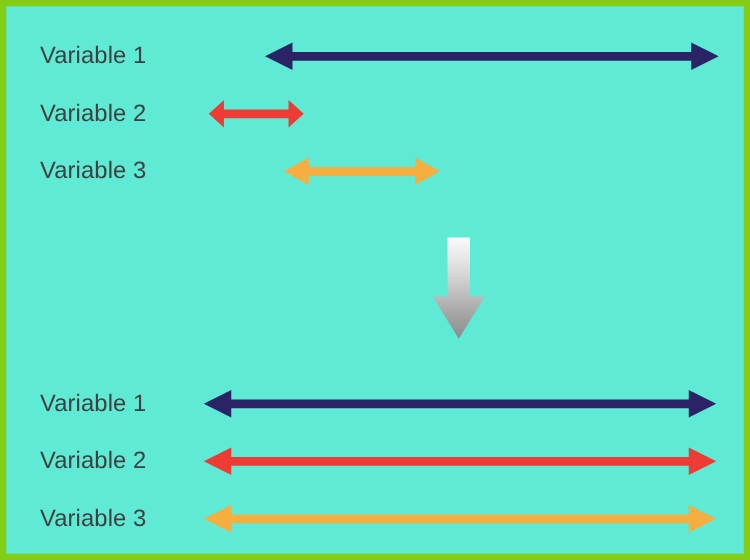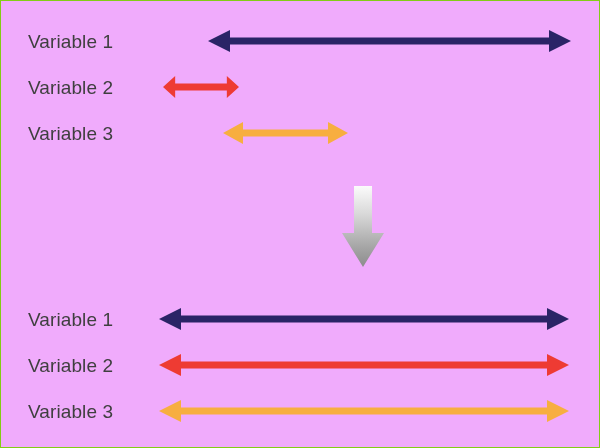--- a/index.html
+++ b/index.html
@@ -9,22 +9,22 @@
     background: #ffffff;
   }
   body {
     font-family: "Liberation Sans", sans-serif;
   }
   #figure {
     position: relative;
     width: 600px;
     height: 448px;
     box-sizing: border-box;
-    background: #f0abfc;
-    border: 1px solid #84cc16;
+    background: #5eead4;
+    border: 5px solid #84cc16;
     overflow: hidden;
   }
   .canvas-svg {
     position: absolute;
     left: 0;
     top: 0;
     width: 600px;
     height: 448px;
     display: block;
   }

